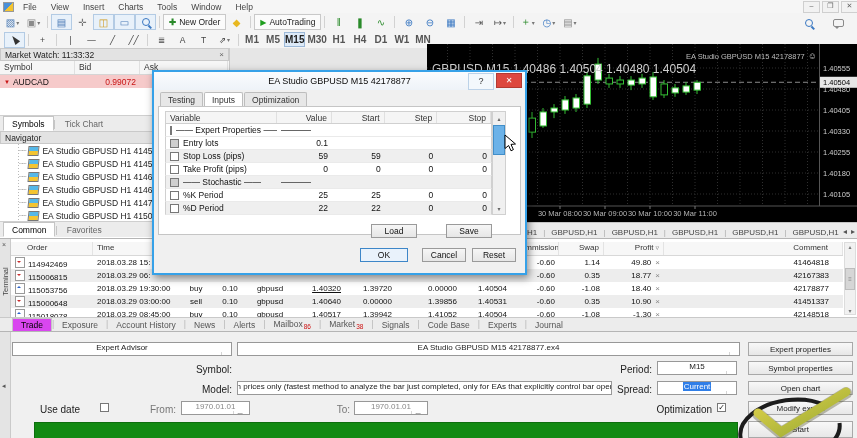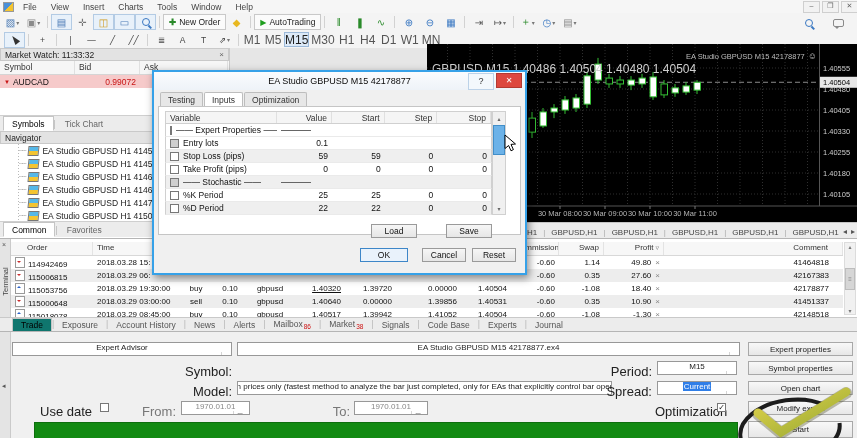--- a/index.html
+++ b/index.html
@@ -20,21 +20,21 @@
             display:flex;align-items:center;padding-left:2px;}
   #toolbar2{left:0;top:31px;width:857px;height:17px;background:#f4f4f4;border-bottom:1px solid #cfcfcf;
             display:flex;align-items:center;padding-left:4px;}
   .tbtn{height:14px;min-width:17px;display:inline-flex;align-items:center;justify-content:center;
         border:1px solid transparent;font-size:10px;color:#555;padding:0 1px;}
   .tbtn.boxed{border-color:#b3cbe4;background:#e8f1fa;}
   .tbtn .drop{font-size:6px;color:#777;margin-left:1px;}
   .tbtn.labeled{padding:0 5px;font-size:8.5px;color:#222;gap:3px;border-color:#c9c9c9;background:#fbfbfb;}
   .tsep{width:1px;height:12px;background:#d2d2d2;margin:0 3px;display:inline-block;}
   .tf-btn{height:13px;min-width:18px;display:inline-flex;align-items:center;justify-content:center;
-          font-size:12px;color:#555;border:1px solid transparent;margin-right:1px;}
+          font-size:10px;color:#555;border:1px solid transparent;margin-right:1px;font-weight:bold;}
   .tf-btn.active{border-color:#9bb8d8;background:#dce9f7;color:#222;}
   .css-search{width:6px;height:6px;border:1.5px solid #3a78c2;border-radius:50%;position:relative;display:inline-block;}
   .css-search::after{content:"";position:absolute;width:4px;height:1.5px;background:#3a78c2;
                      transform:rotate(45deg);right:-3px;bottom:-2px;}
   .css-chat{width:9px;height:6px;border:1px solid #8a8a8a;border-radius:2px;position:relative;display:inline-block;}
   .css-chat::after{content:"";position:absolute;left:1px;bottom:-5px;border:2.5px solid transparent;border-top-color:#8a8a8a;}
   .css-cursor{width:0;height:0;border-left:3.5px solid transparent;border-right:3.5px solid transparent;
               border-bottom:9px solid #333;transform:rotate(-38deg);display:inline-block;}
   #tb1-corner{position:absolute;right:8px;top:15px;display:flex;gap:9px;align-items:center;}
   
@@ -93,30 +93,30 @@
   .doc-icon.sell::after{border-top-color:#c82b2b;top:3px;}
   .row-x{color:#888;font-size:8px;margin-left:4px;}
   .sort-glyph{font-size:7px;color:#777;margin-left:2px;}
   #term-sb{position:absolute;right:1px;top:3px;width:12px;height:73px;background:#f1f1f1;border:1px solid #dcdcdc;box-sizing:border-box;
            display:flex;flex-direction:column;align-items:center;justify-content:space-between;font-size:6px;color:#777;}
   #term-sb .thumb{width:10px;height:22px;background:#d6d6d6;border:1px solid #bdbdbd;box-sizing:border-box;
                   display:flex;align-items:center;justify-content:center;color:#888;}
   #term-tabs{left:0;top:317px;width:857px;height:14px;background:#ececec;border-top:1px solid #c9c9c9;
              display:flex;align-items:flex-end;padding-left:12px;font-size:8.5px;color:#555;box-sizing:border-box;}
   .term-tab{padding:1px 8px 1px;position:relative;}
-  .term-tab.active{background:#0f766e;border:1px solid #c5c5c5;border-bottom:none;color:#000;}
+  .term-tab.active{background:#d946ef;border:1px solid #c5c5c5;border-bottom:none;color:#000;}
   .badge{color:#cc1111;font-size:6.5px;vertical-align:-2px;margin-left:1px;}
   
   #tester{left:0;top:331px;width:857px;height:107px;background:#f0f0f0;border-top:1px solid #b5b5b5;box-sizing:border-box;}
   #tester-strip{position:absolute;left:0;top:0;width:11px;height:107px;background:#e4e4e4;border-right:1px solid #cacaca;box-sizing:border-box;}
   #tester-strip .arr{position:absolute;top:50px;left:2px;font-size:7px;color:#555;}
   .field{border:1px solid #989898;background:#fff;font-size:8px;display:flex;align-items:center;
          padding:0 3px;box-sizing:border-box;color:#222;overflow:hidden;white-space:nowrap;height:14px;flex-direction:column;}
   .field .chev{margin-left:auto;font-size:6px;color:#555;border-left:1px solid #d5d5d5;padding-left:3px;height:100%;display:flex;align-items:center;}
-  .t-label{font-size:13px;color:#222;text-align:right;position:absolute;}
+  .t-label{font-size:10px;color:#222;text-align:right;position:absolute;}
   .btn{border:1px solid #a8a8a8;background:linear-gradient(#f8f8f8,#e7e7e7);font-size:8px;color:#222;
        display:flex;align-items:center;justify-content:center;box-sizing:border-box;}
   .cb{width:9px;height:9px;border:1px solid #777;background:#fff;display:inline-block;box-sizing:border-box;
       font-size:8px;line-height:7px;text-align:center;color:#222;}
   .cb.gray{background:#cfcfcf;}
   #progress{position:absolute;left:34px;top:90px;width:704px;height:17px;background:#128a12;border:1px solid #0d6e0d;box-sizing:border-box;}
   .sel-text{background:#2f7ee8;color:#fff;padding:0 1px;}
   
   #dialog{left:152px;top:70px;width:371px;height:201px;background:#f0f0f0;border:2px solid #36a1e8;
           box-shadow:2px 3px 8px rgba(0,0,0,.45);z-index:50;}
@@ -529,21 +529,21 @@
             <span class="tc al-l" style="width: 85px;"><span>2018.03.29 06:</span></span>
             <span class="tc al-c" style="width: 36px;"><span></span></span>
             <span class="tc al-c" style="width: 32px;"><span></span></span>
             <span class="tc al-c" style="width: 48px;"><span></span></span>
             <span class="tc al-r" style="width: 51px;"><span></span></span>
             <span class="tc al-r" style="width: 51px;"><span></span></span>
             <span class="tc al-r" style="width: 65px;"><span></span></span>
             <span class="tc al-r" style="width: 50px;"><span></span></span>
             <span class="tc al-r" style="width: 48px;"><span>-0.60</span></span>
             <span class="tc al-r" style="width: 45px;"><span>0.35</span></span>
-            <span class="tc al-r" style="width: 60px;"><span>27.60</span><span class="row-x">×</span></span>
+            <span class="tc al-r" style="width: 60px;"><span>18.77</span><span class="row-x">×</span></span>
             <span class="tc al-r" style="flex: 1 1 0%; padding-right: 14px;"><span>42167383</span></span>
           </div>
           <div class="t-row">
             <span class="tc al-l" style="width: 82px;"><span class="doc-icon buy"></span><span>115053756</span></span>
             <span class="tc al-l" style="width: 85px;"><span>2018.03.29 19:30:00</span></span>
             <span class="tc al-c" style="width: 36px;"><span>buy</span></span>
             <span class="tc al-c" style="width: 32px;"><span>0.10</span></span>
             <span class="tc al-c" style="width: 48px;"><span>gbpusd</span></span>
             <span class="tc al-r" style="width: 51px; text-decoration: underline;"><span>1.40320</span></span>
             <span class="tc al-r" style="width: 51px;"><span>1.39720</span></span>

